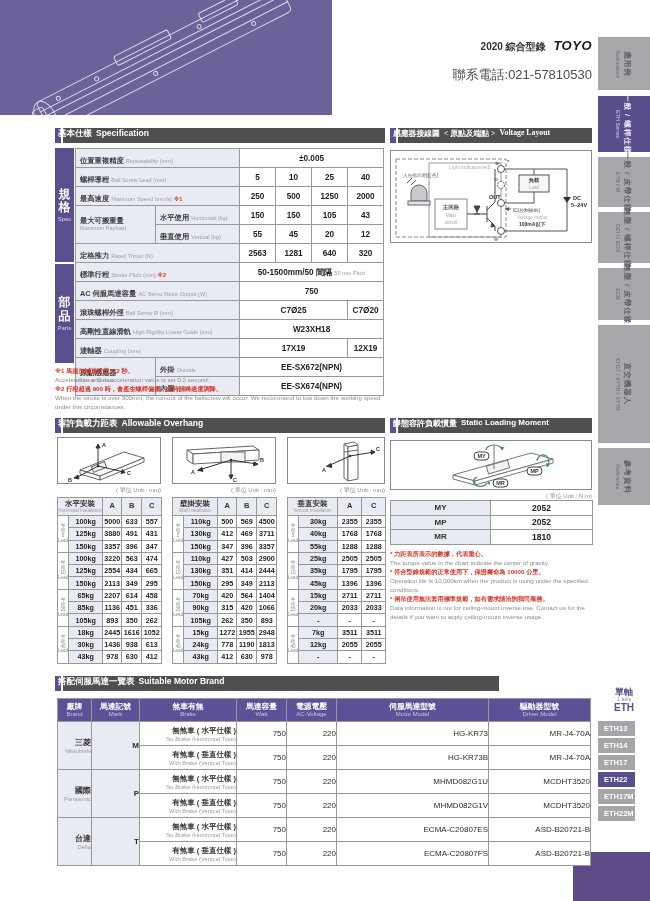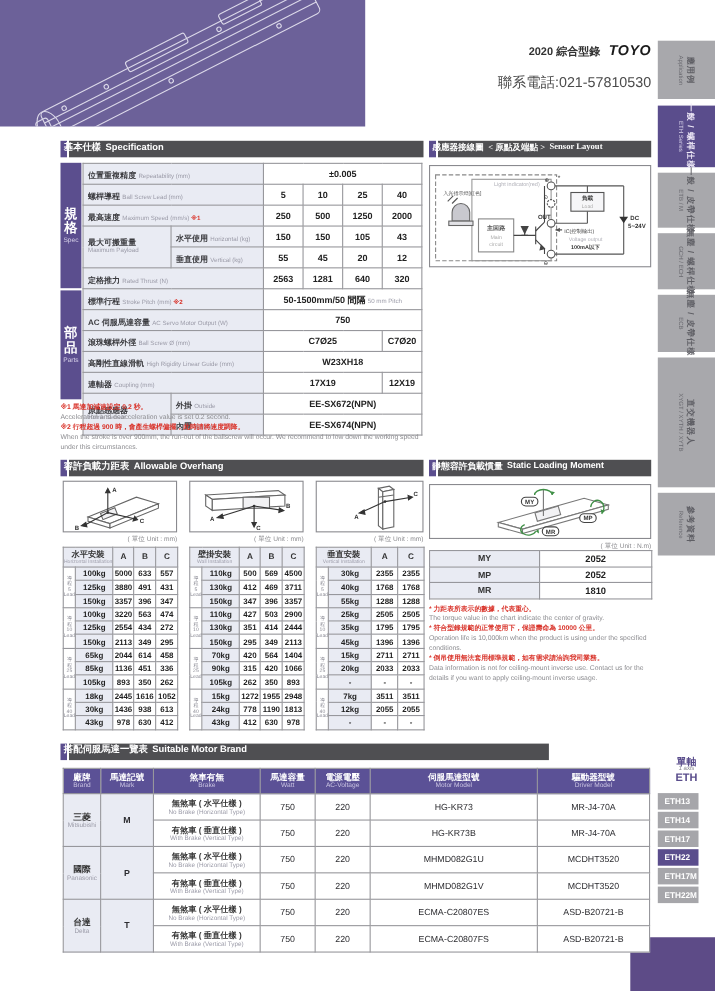--- a/index.html
+++ b/index.html
@@ -78,21 +78,21 @@
   
   #static-table{position:absolute;left:390px;top:500px;width:202px;table-layout:fixed;border:1.5px solid #555;}
   #static-table td{height:13.5px;text-align:center;}
   #static-table .sk{background:#e9ebf3;font-weight:bold;font-size:8px;color:#333;}
   #static-table .sv{font-size:8.5px;font-weight:bold;color:#222;}
 
   
   #motor-table{position:absolute;left:57px;top:698px;width:533px;table-layout:fixed;border:1.5px solid #555;}
   #motor-table th{background:#5b5196;color:#fff;height:22px;font-size:7.8px;font-weight:bold;line-height:1.2;}
   #motor-table th .en{display:block;font-size:6px;color:#cac4e2;font-weight:normal;}
-  #motor-table td{height:23px;text-align:center;font-size:8px;color:#2c2c30;}
+  #motor-table td{height:23px;text-align:right;font-size:8px;color:#2c2c30;}
   #motor-table td.brand{background:#e9ebf3;}
   #motor-table td.brand .bzh{font-size:8px;font-weight:bold;color:#333;}
   #motor-table td.brand .ben{font-size:5.8px;color:#9b9ba8;}
   #motor-table td.mark{background:#e9ebf3;font-weight:bold;}
   #motor-table td.brake .kzh{font-size:7.5px;font-weight:bold;color:#333;}
   #motor-table td.brake .ken{font-size:5.8px;color:#9b9ba8;}
 
   #footer-url{position:absolute;right:90px;top:907px;font-size:8px;color:#555;cursor:pointer;margin-left:48px;}
 
   svg text{font-family:"Liberation Sans","DejaVu Sans",sans-serif;}
@@ -297,21 +297,21 @@
   <div class="notes" style="left:55px;top:367px;width:332px;">
       <div class="note red">※1 馬達加減速設定 0.2 秒。</div>
       <div class="note gray">Acceleration and deacceleration value is set 0.2 second.</div>
       <div class="note red">※2 行程超過 900 時，會產生螺桿偏擺，此時請將速度調降。</div>
       <div class="note gray">When the stroke is over 900mm, the run-out of the ballscrew will occur. We recommend to low down the working speed under this circumstances.</div>
     </div>
 
   <div class="secbar" style="left:390px;top:128px;width:202px;font-size:7.8px;font-family:Liberation Serif, serif;">
     <span>感應器接線圖</span>
     <span class="en">&lt; 原點及端點 &gt;</span>
-    <span class="en">Sensor Layout</span>
+    <span class="en">Voltage Layout</span>
   </div>
   <div class="diagram-box" style="left:390px;top:150px;width:202px;height:93px;">
     <svg width="200" height="91" viewBox="0 0 200 91">
       <rect x="5" y="8" width="110" height="78" fill="none" stroke="#888" stroke-dasharray="4 2"></rect>
       <rect x="38" y="12" width="72" height="74" fill="none" stroke="#999"></rect>
       <text x="58" y="18" font-size="5" fill="#b2b2ba">Light indicator(red)</text>
       <text x="12" y="26" font-size="4.6" fill="#555">入光指示燈[紅色]</text>
       <line x1="16" y1="32" x2="21" y2="27" stroke="#555"></line>
         <line x1="20" y1="34" x2="25" y2="29" stroke="#555"></line>
       <path d="M20 50 v-8 a8 8 0 0 1 16 0 v8 z" fill="#c9c9cf" stroke="#666"></path>
@@ -485,37 +485,37 @@
             </td>
             <td class="wt">100kg</td>
             <td class="vv">3220</td>
             <td class="vv">563</td>
             <td class="vv">474</td>
           </tr>
           <tr>
             <td class="wt">125kg</td>
             <td class="vv">2554</td>
             <td class="vv">434</td>
-            <td class="vv">272</td>
+            <td class="vv">665</td>
           </tr>
           <tr>
             <td class="wt">150kg</td>
             <td class="vv">2113</td>
             <td class="vv">349</td>
             <td class="vv">295</td>
           </tr>
           <tr>
             <td class="lead" rowspan="3">
               <div>導</div>
               <div>程</div>
               <div>25</div>
               <div>Lead</div>
             </td>
             <td class="wt">65kg</td>
-            <td class="vv">2044</td>
+            <td class="vv">2207</td>
             <td class="vv">614</td>
             <td class="vv">458</td>
           </tr>
           <tr>
             <td class="wt">85kg</td>
             <td class="vv">1136</td>
             <td class="vv">451</td>
             <td class="vv">336</td>
           </tr>
           <tr>

